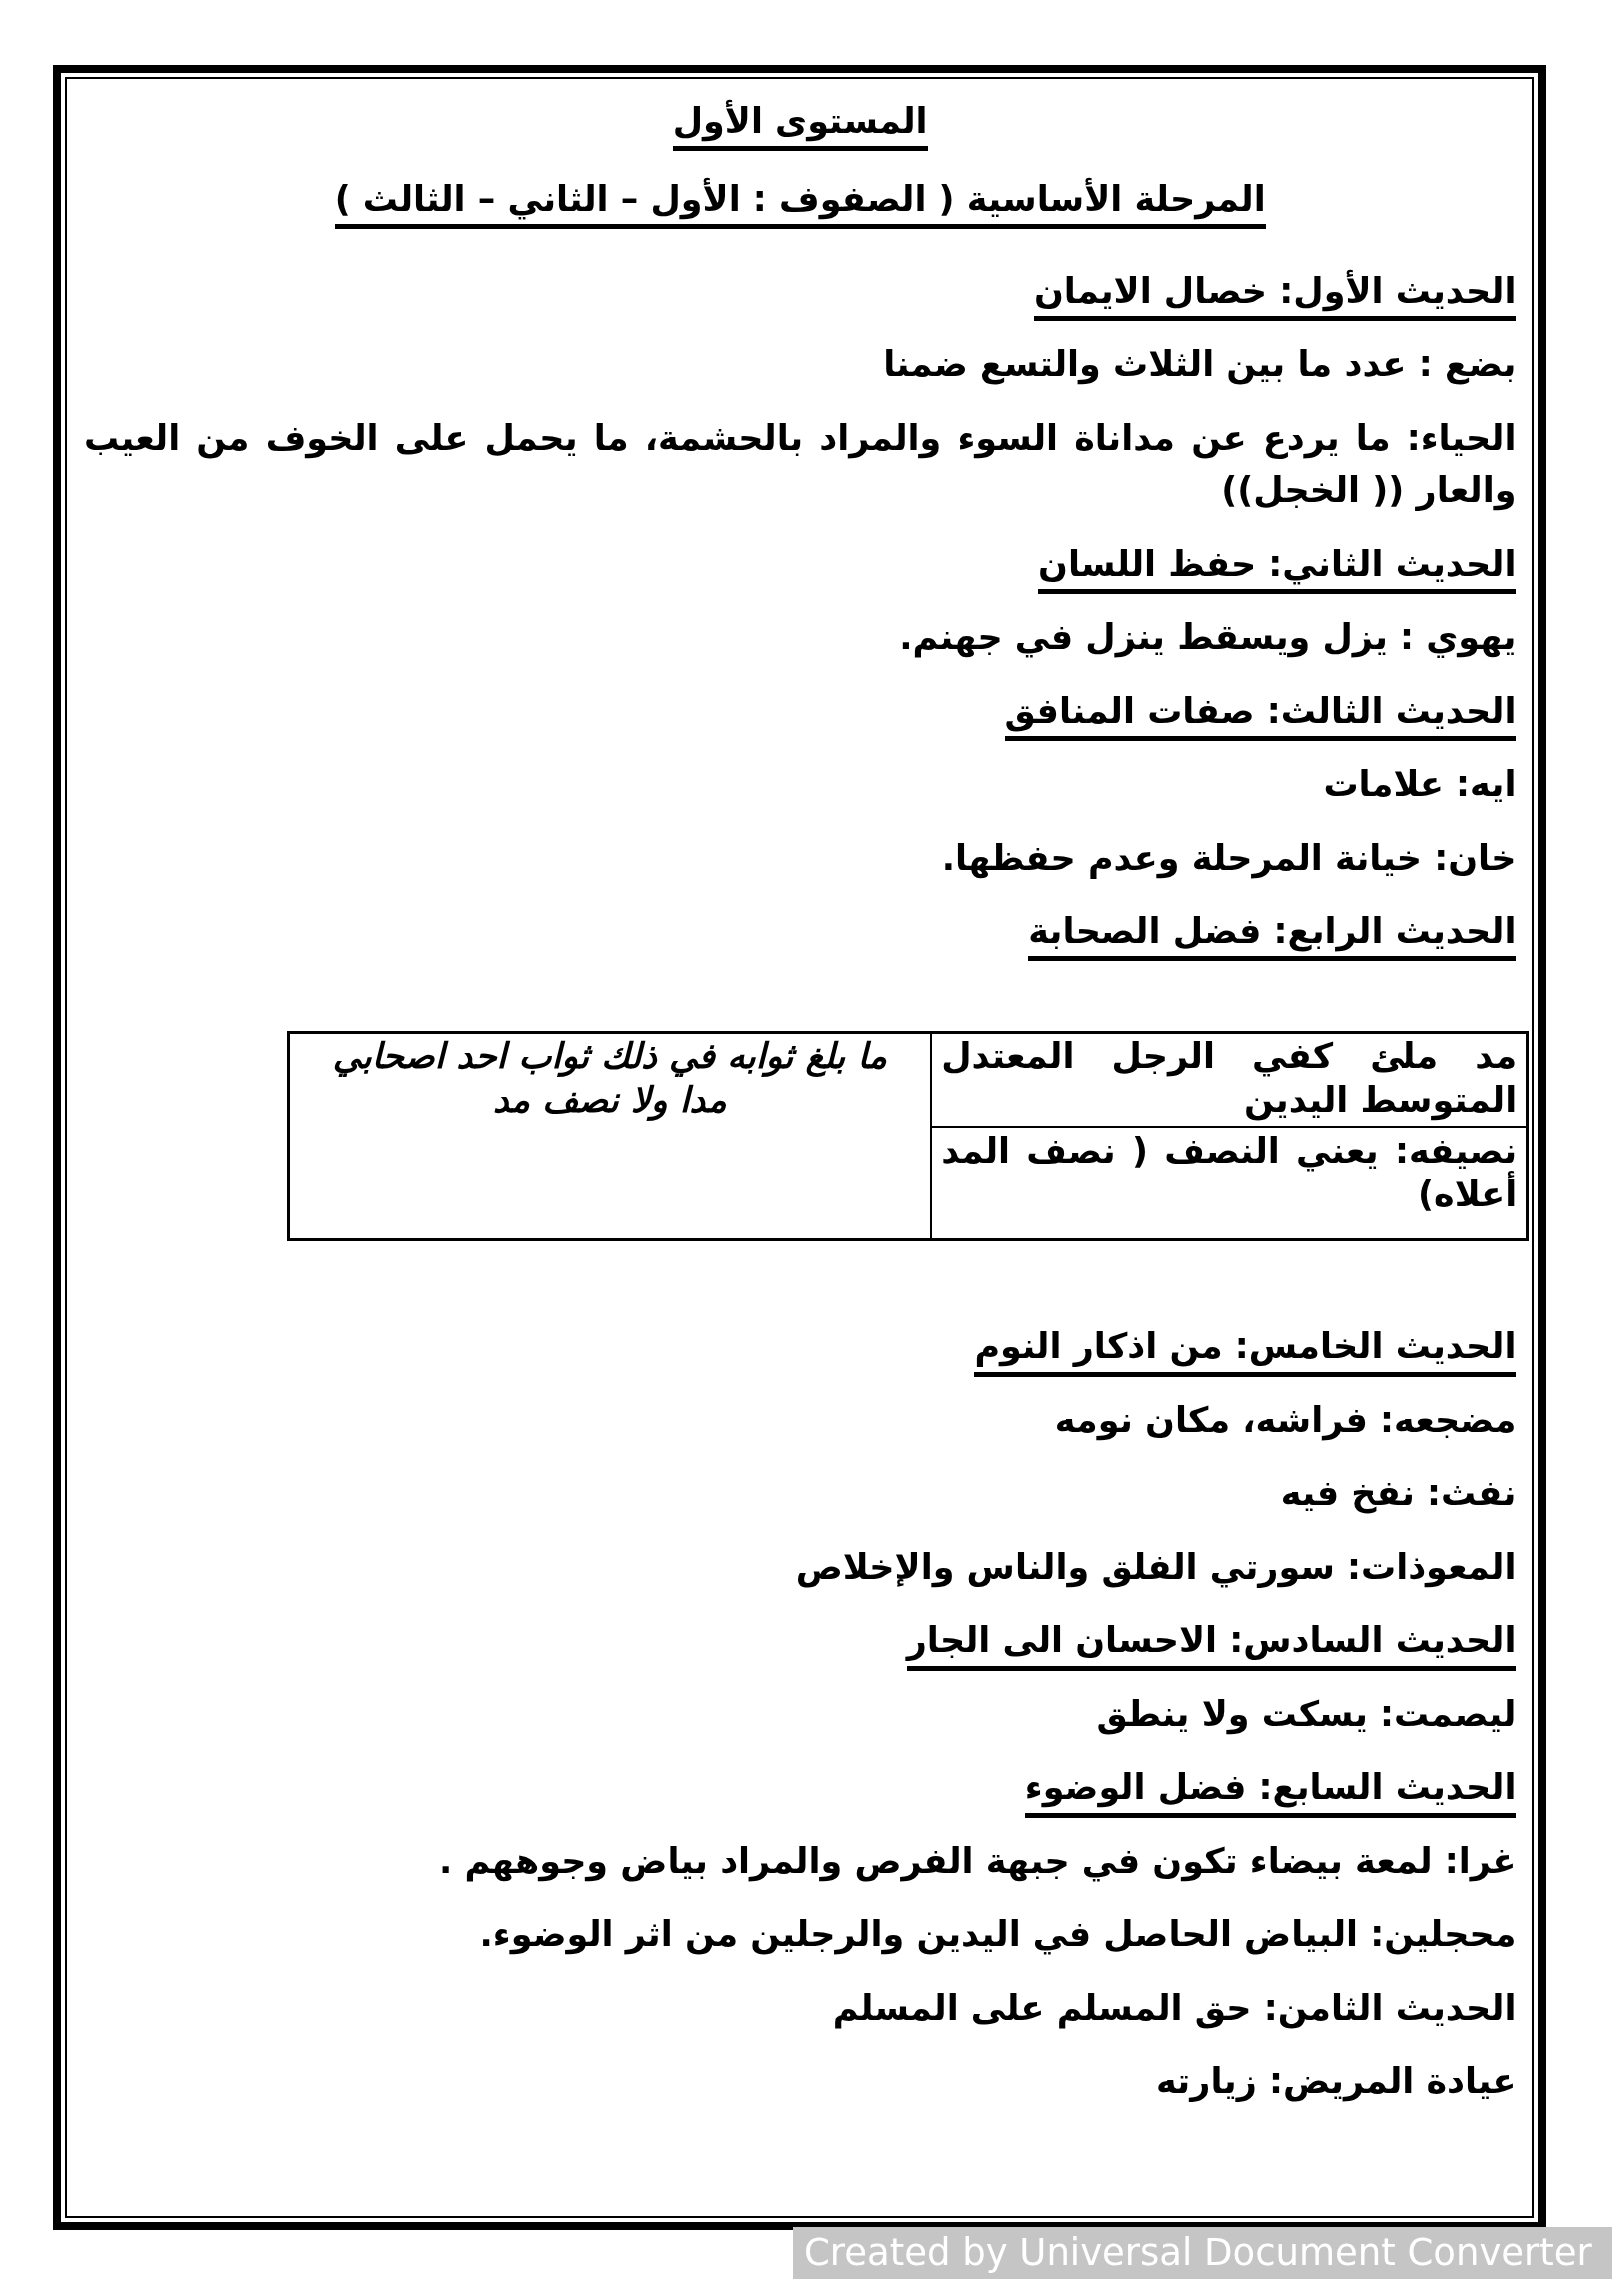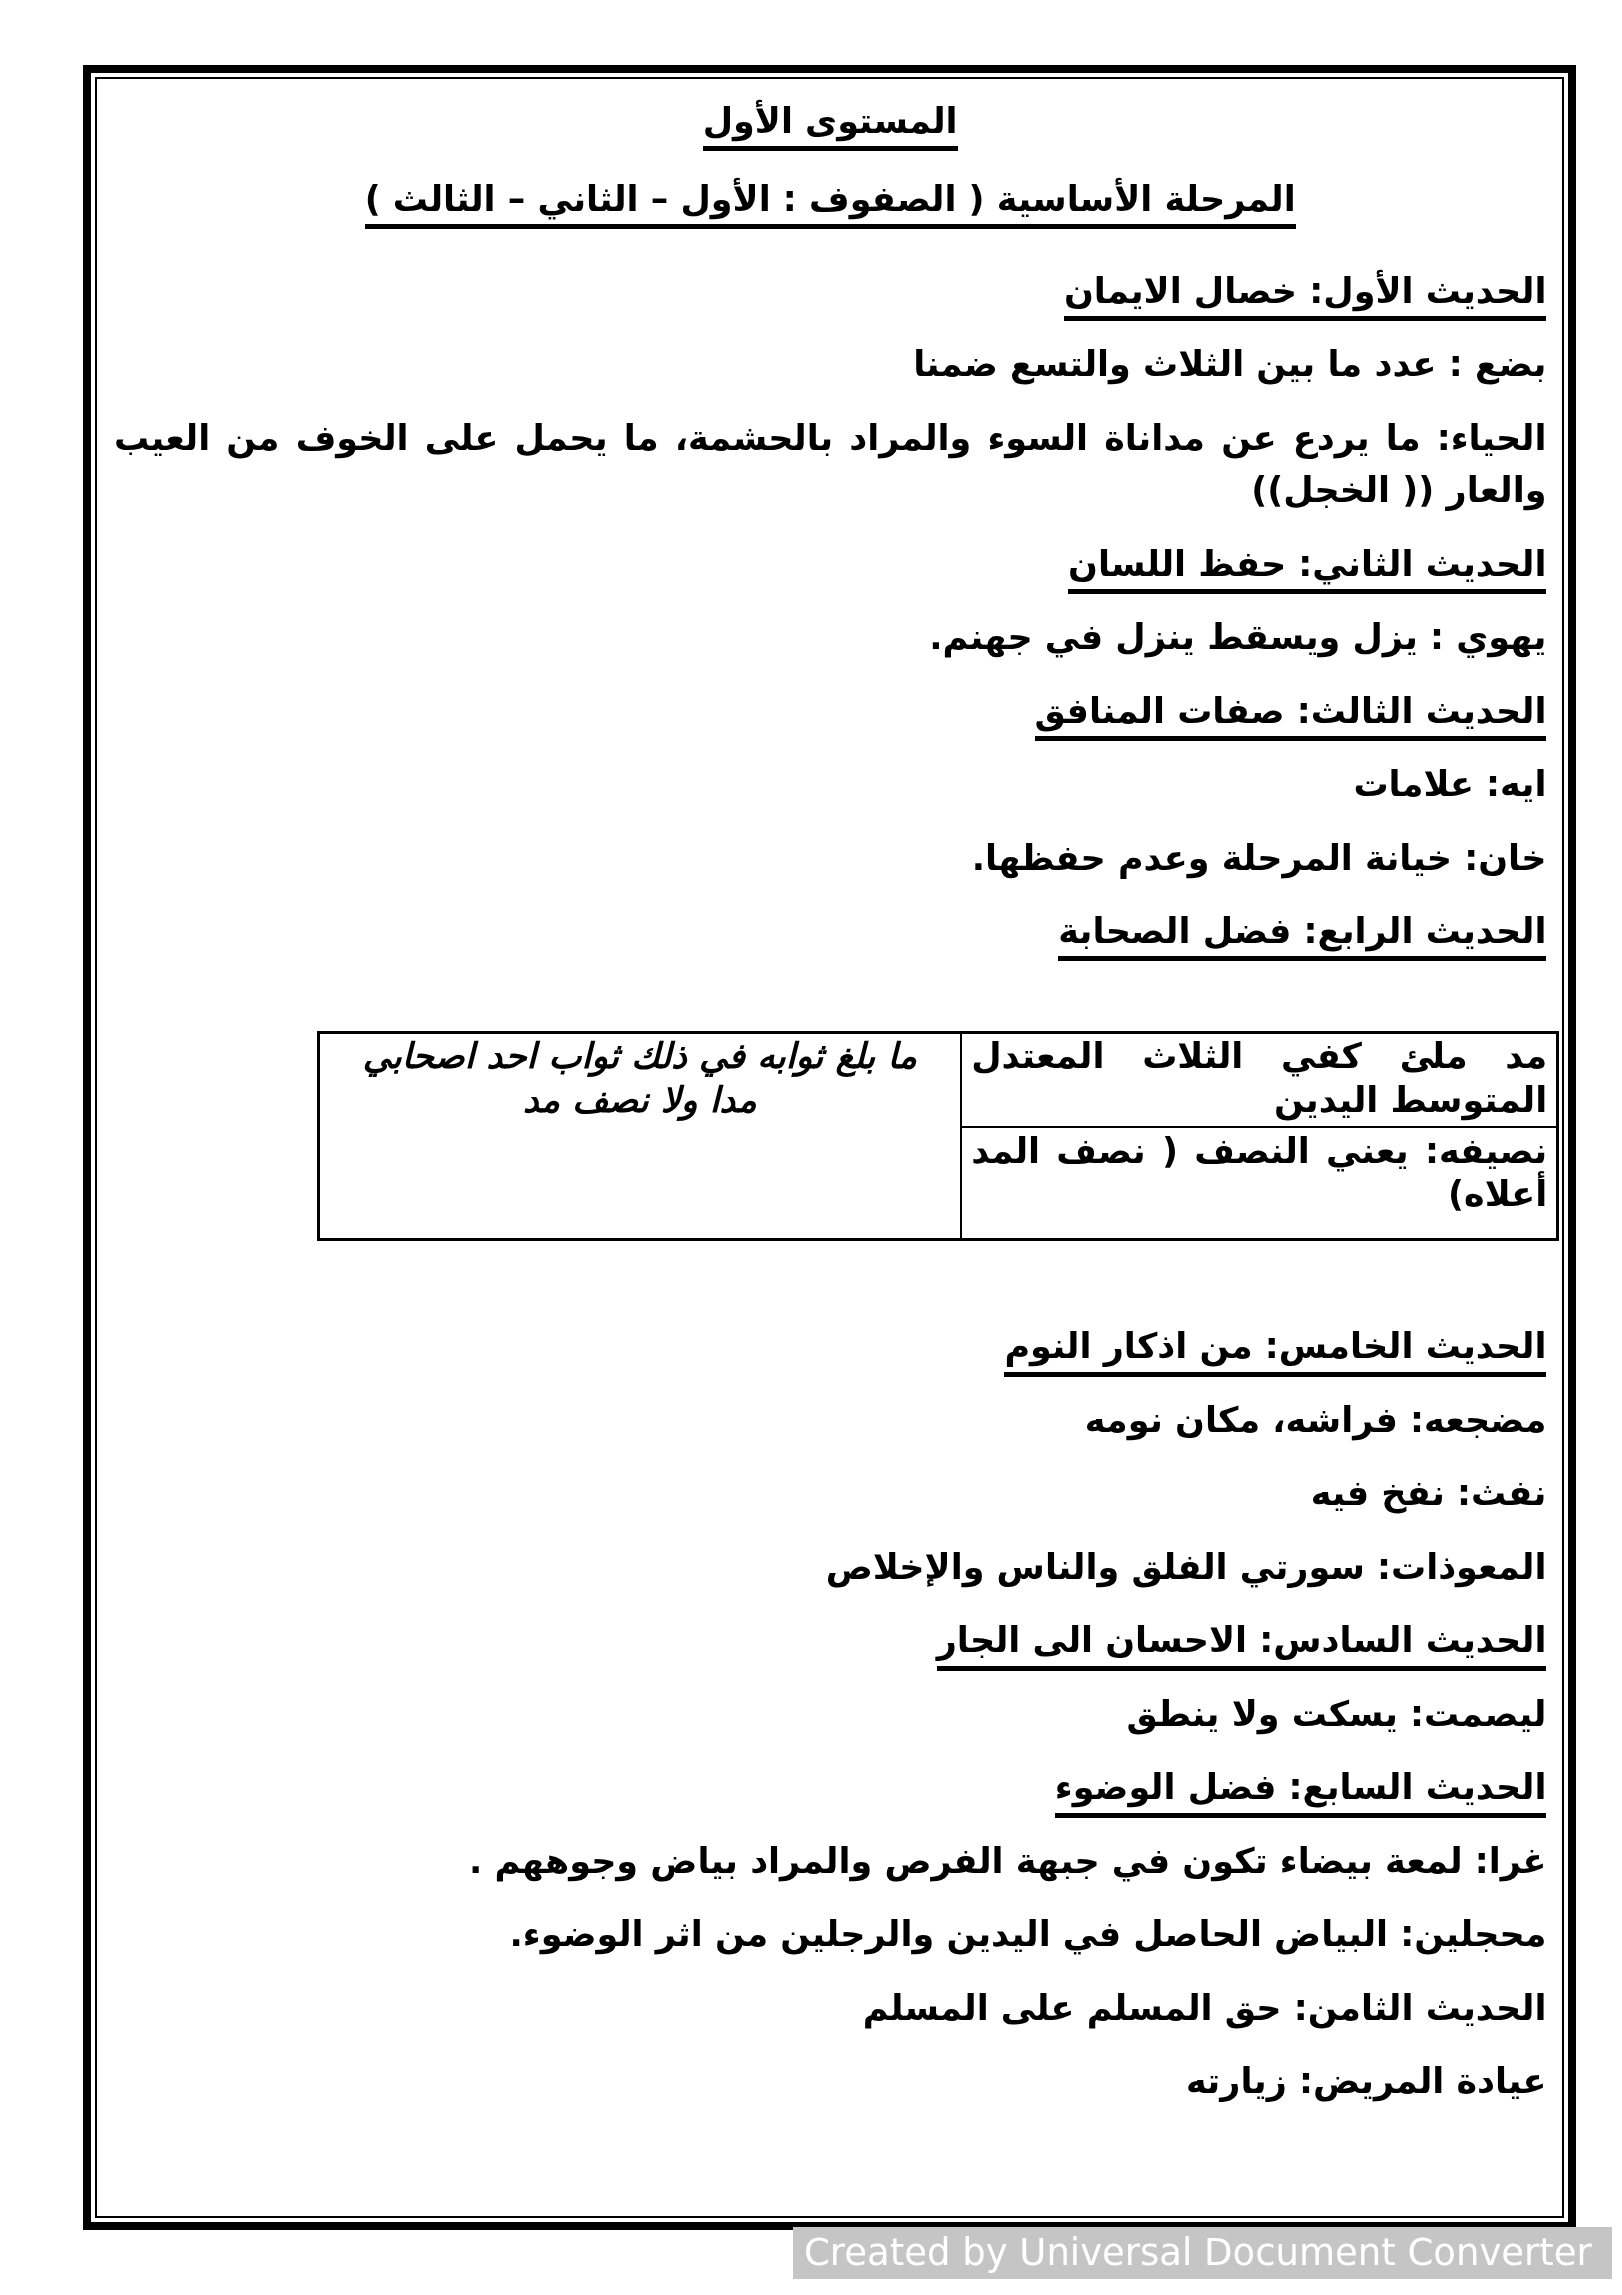--- a/index.html
+++ b/index.html
@@ -1,19 +1,19 @@
 <!DOCTYPE html>
 <html lang="ar" style="font-size:10.5px"><head>
 <meta charset="utf-8">
 <style>
   html,body{margin:0;padding:0;background:#ffffff;}
   .page{position:relative;width:1623px;height:2295px;background:#ffffff;overflow:hidden;
         font-family:"DejaVu Sans",sans-serif;color:#000;}
   
-  .frame{position:absolute;left:83px;top:65px;width:1493px;height:2165px;
+  .frame{position:absolute;left:53px;top:65px;width:1493px;height:2165px;
          border:8.5px solid #000;box-sizing:border-box;}
   .frame-inner{position:absolute;inset:3.9px;border:2.6px solid #000;}
   .content{position:absolute;inset:0;direction:rtl;padding:15.7px 15.7px 0 17px;
            font-size:35px;font-weight:bold;line-height:1.5;}
   .content p{margin:0 0 21px 0;text-align:right;}
   p.center{text-align:center;}
   p.just{text-align:justify;text-justify:inter-word;}
   .u{border-bottom:5.9px solid #000;padding-bottom:5.2px;}
   p.title-level{margin-bottom:26px;}
   p.title-stage{margin-bottom:39px;}
@@ -56,21 +56,21 @@
 
         <p><span class="u">الحديث الثالث: صفات المنافق</span></p>
         <p>ايه: علامات</p>
         <p>خان: خيانة المرحلة وعدم حفظها.</p>
 
         <p><span class="u">الحديث الرابع: فضل الصحابة</span></p>
 
         <table class="def-table">
           <tbody>
               <tr>
-            <td class="col-def row-a">مد ملئ كفي الثلاث المعتدل المتوسط اليدين</td>
+            <td class="col-def row-a">مد ملئ كفي الرجل المعتدل المتوسط اليدين</td>
             <td class="col-merged" rowspan="2">
               <span class="cline">ما بلغ ثوابه في ذلك ثواب احد اصحابي</span>
               <span class="cline">مدا ولا نصف مد</span>
             </td>
           </tr>
           <tr>
             <td class="col-def row-b">نصيفه: يعني النصف ( نصف المد أعلاه)</td>
           </tr>
         </tbody>
           </table>

